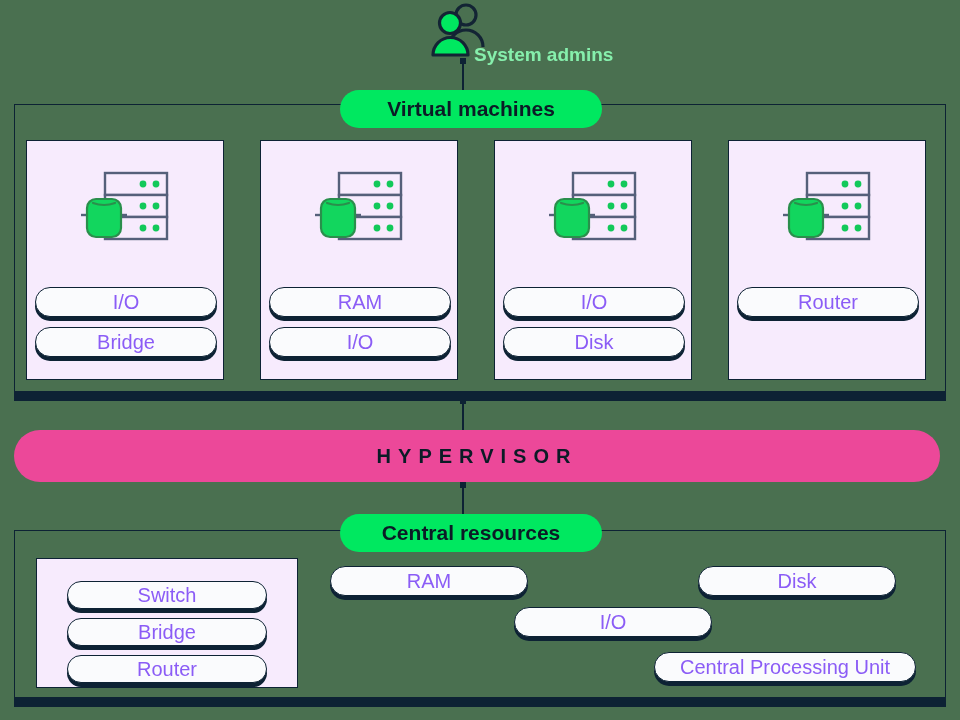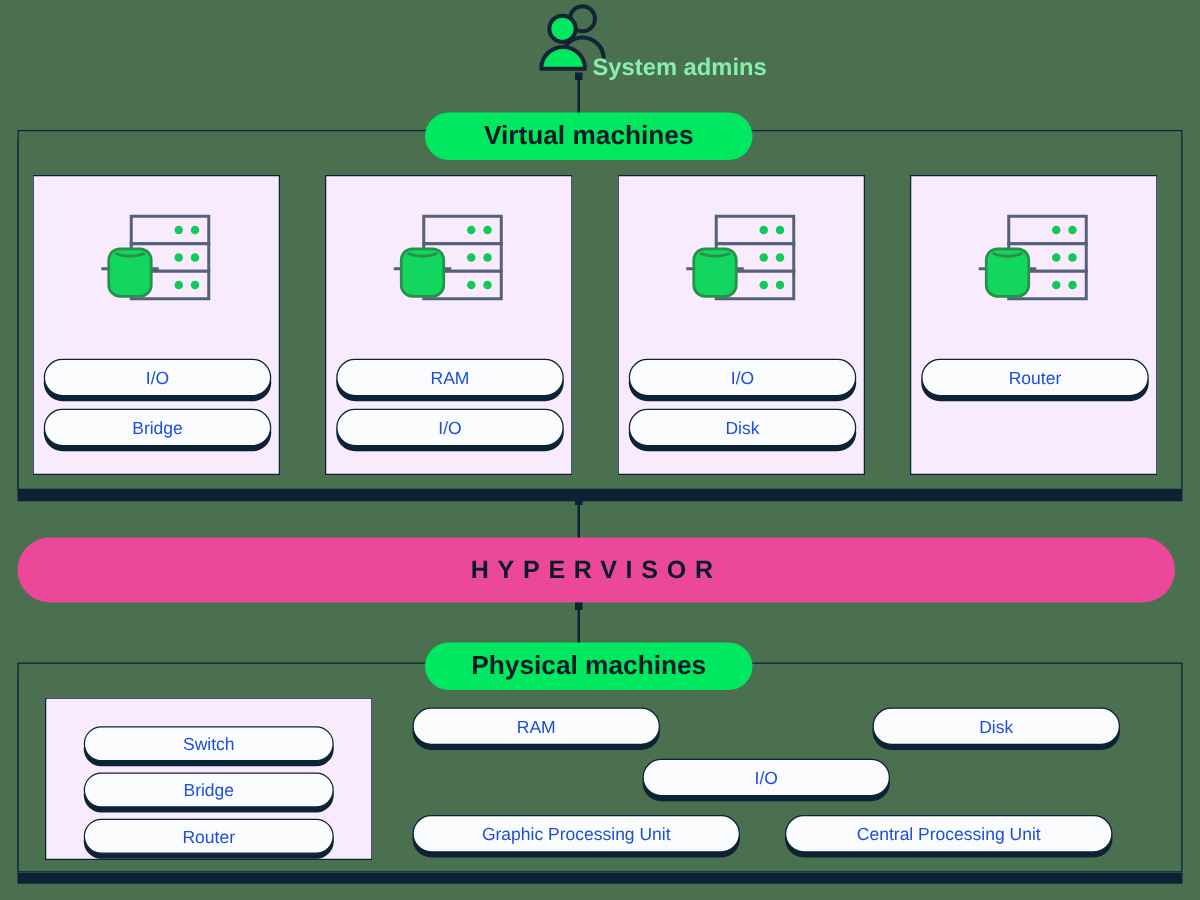--- a/index.html
+++ b/index.html
@@ -20,25 +20,25 @@
     width: 960px;
     height: 720px;
   }
 
   
   .pill {
     background: #fafbfd;
     border: 1.5px solid #0d2234;
     border-radius: 999px;
     box-shadow: 0 4px 0 0 #0d2234;
-    color: #1d4ed8;
+    color: #8b5cf6;
     display: flex;
     align-items: center;
     justify-content: center;
-    font-size: 14px;
+    font-size: 20px;
     box-sizing: border-box;
     position: absolute;
     text-align: center;
   }
   .green-pill {
     background: #00e860;
     border-radius: 999px;
     color: #0b1b26;
     display: flex;
     align-items: center;
@@ -226,27 +226,26 @@
 
   <div class="dot" style="left:460px; top:398px;"></div>
   <div class="connector" style="left:462px; top:402px; height:30px;"></div>
 
   <div id="hypervisor-bar">HYPERVISOR</div>
 
   <div class="dot" style="left:460px; top:482px;"></div>
   <div class="connector" style="left:462px; top:486px; height:32px;"></div>
 
   <div class="panel" id="phys-panel"></div>
-  <div class="green-pill" id="phys-title">Physical machines</div>
+  <div class="green-pill" id="phys-title">Central resources</div>
 
   <div class="card" id="network-box">
     <div class="pill" style="left:30px; top:22px; width:200px; height:28px;">Switch</div>
     <div class="pill" style="left:30px; top:59px; width:200px; height:28px;">Bridge</div>
     <div class="pill" style="left:30px; top:96px; width:200px; height:28px;">Router</div>
   </div>
 
   <div class="pill" style="left:330px; top:566px; width:198px; height:30px;">RAM</div>
   <div class="pill" style="left:698px; top:566px; width:198px; height:30px;">Disk</div>
   <div class="pill" style="left:514px; top:607px; width:198px; height:30px;">I/O</div>
-  <div class="pill" style="left:330px; top:652px; width:262px; height:30px;">Graphic Processing Unit</div>
-  <div class="pill" style="left:628px; top:652px; width:262px; height:30px;">Central Processing Unit</div>
+  <div class="pill" style="left:654px; top:652px; width:262px; height:30px;">Central Processing Unit</div>
 
 </div>
 
 </body></html>

